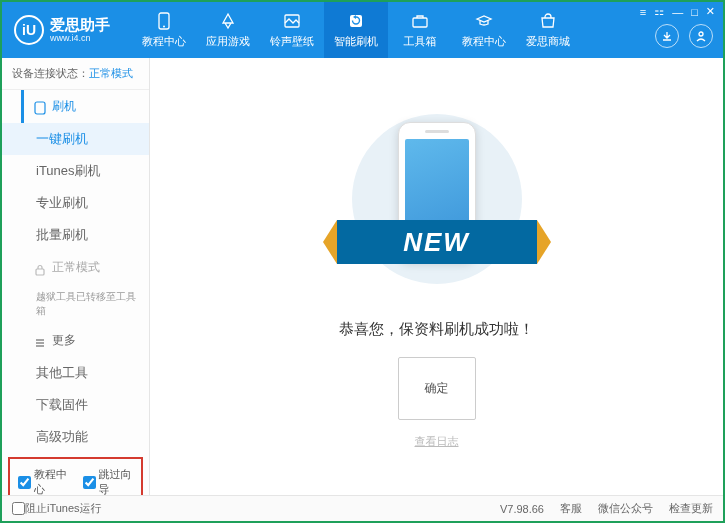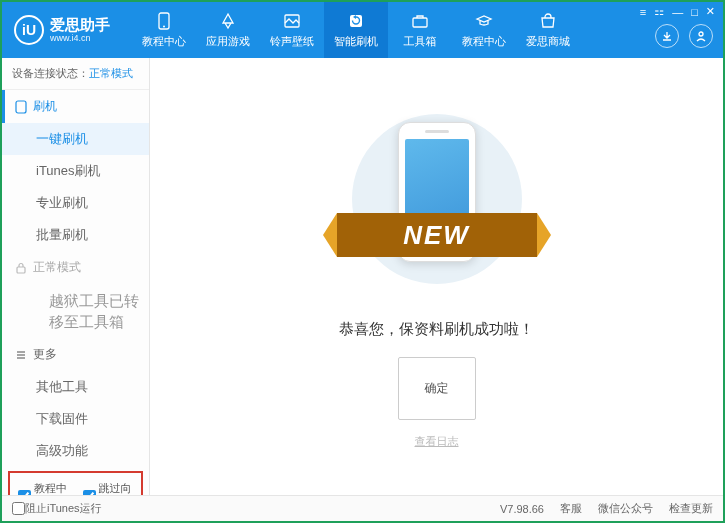--- a/index.html
+++ b/index.html
@@ -15,39 +15,39 @@
 .nav-item.active { background: #0f7ad4; }
 .nav-icon { width: 20px; height: 20px; display: flex; align-items: center; justify-content: center; }
 .title-controls { position: absolute; top: 3px; right: 8px; display: flex; gap: 8px; font-size: 11px; align-items: center; }
 .title-controls span { cursor: pointer; }
 .title-right-icons { position: absolute; right: 10px; top: 22px; display: flex; gap: 10px; }
 .circle-btn { width: 24px; height: 24px; border: 1.5px solid rgba(255,255,255,0.7); border-radius: 50%; display: flex; align-items: center; justify-content: center; cursor: pointer; }
 .body { flex: 1; display: flex; overflow: hidden; }
 .sidebar { width: 148px; border-right: 1px solid #e5e5e5; background: #fdfdfd; display: flex; flex-direction: column; position: relative; }
 .status-row { padding: 8px 10px; font-size: 11px; color: #666; border-bottom: 1px solid #eee; }
 .status-val { color: #1b8fe6; }
-.section-header { display: flex; align-items: center; padding: 8px 10px; font-size: 12px; color: #1b8fe6; border-left: 3px solid #1b8fe6; gap: 6px; }
+.section-header { display: flex; align-items: flex-end; padding: 8px 10px; font-size: 12px; color: #1b8fe6; border-left: 3px solid #1b8fe6; gap: 6px; margin-left: 19px; }
 .section-header.gray { color: #aaa; border-left: 3px solid transparent; }
 .section-header.more { color: #666; border-left: 3px solid transparent; }
 .sub-item { padding: 7px 10px 7px 34px; font-size: 13px; color: #666; cursor: pointer; }
 .sub-item.active { background: #eaf4fd; color: #1b8fe6; }
-.jailbreak-note { padding: 6px 10px 6px 47px; font-size: 15px; color: #999; line-height: 1.4; }
+.jailbreak-note { padding: 6px 10px 6px 34px; font-size: 10px; color: #999; line-height: 1.4; }
 .checkbox-row { padding: 8px 8px; display: flex; gap: 14px; font-size: 11px; color: #555; border: 2px solid #d43a2f; margin: 4px 6px; }
 .checkbox-row label { display: flex; align-items: center; gap: 3px; cursor: pointer; }
 .checkbox-row input { accent-color: #1b8fe6; }
 .device-block { padding: 6px 10px; }
 .sidebar-spacer { flex: 1; }
 .main { flex: 1; display: flex; flex-direction: column; align-items: center; justify-content: center; position: relative; background: #fff; }
 .phone-illustration { position: relative; width: 200px; height: 200px; margin-bottom: 16px; }
 .circle-bg { position: absolute; width: 170px; height: 170px; background: #e8f1f7; border-radius: 50%; top: 10px; left: 15px; }
 .phone { position: absolute; width: 78px; height: 140px; background: #fff; border-radius: 12px; top: 18px; left: 61px; box-shadow: 0 2px 10px rgba(0,0,0,0.15); border: 1px solid #ddd; }
 .phone::before { content: ""; position: absolute; top: 7px; left: 50%; transform: translateX(-50%); width: 24px; height: 3px; background: #ddd; border-radius: 2px; }
 .phone::after { content: ""; position: absolute; bottom: 6px; left: 50%; transform: translateX(-50%); width: 12px; height: 12px; border: 1px solid #ddd; border-radius: 50%; }
 .phone-screen { position: absolute; top: 16px; left: 6px; right: 6px; bottom: 22px; background: linear-gradient(160deg, #5fb9ec, #3d96da); border-radius: 2px; }
-.new-ribbon { position: absolute; bottom: 47px; left: 0px; width: 200px; height: 44px; background: #a16207; display: flex; align-items: center; justify-content: center; color: #fff; font-weight: 900; font-size: 26px; font-style: italic; letter-spacing: 2px; }
+.new-ribbon { position: absolute; bottom: 40px; left: 0px; width: 200px; height: 44px; background: #0369a1; display: flex; align-items: center; justify-content: center; color: #fff; font-weight: 900; font-size: 26px; font-style: italic; letter-spacing: 2px; }
 .new-ribbon::before, .new-ribbon::after { content: ""; position: absolute; width: 0; height: 0; border-top: 22px solid transparent; border-bottom: 22px solid transparent; }
 .new-ribbon::before { left: -14px; border-right: 14px solid #e6a428; }
 .new-ribbon::after { right: -14px; border-left: 14px solid #e6a428; }
 .success-text { font-size: 15px; color: #333; margin-bottom: 18px; }
 .confirm-btn { border: 1px solid #ccc; background: #fff; padding: 22px 26px; font-size: 12px; color: #555; cursor: pointer; border-radius: 2px; margin-bottom: 14px; }
 .log-link { font-size: 11px; color: #bbb; text-decoration: underline; cursor: pointer; }
 .footer { height: 26px; border-top: 1px solid #e5e5e5; display: flex; align-items: center; padding: 0 10px; font-size: 11px; color: #666; background: #fafafa; }
 .footer-left { display: flex; align-items: center; gap: 0; }
 .footer-right { margin-left: auto; display: flex; gap: 16px; align-items: center; }
 .footer-right span { cursor: pointer; }

